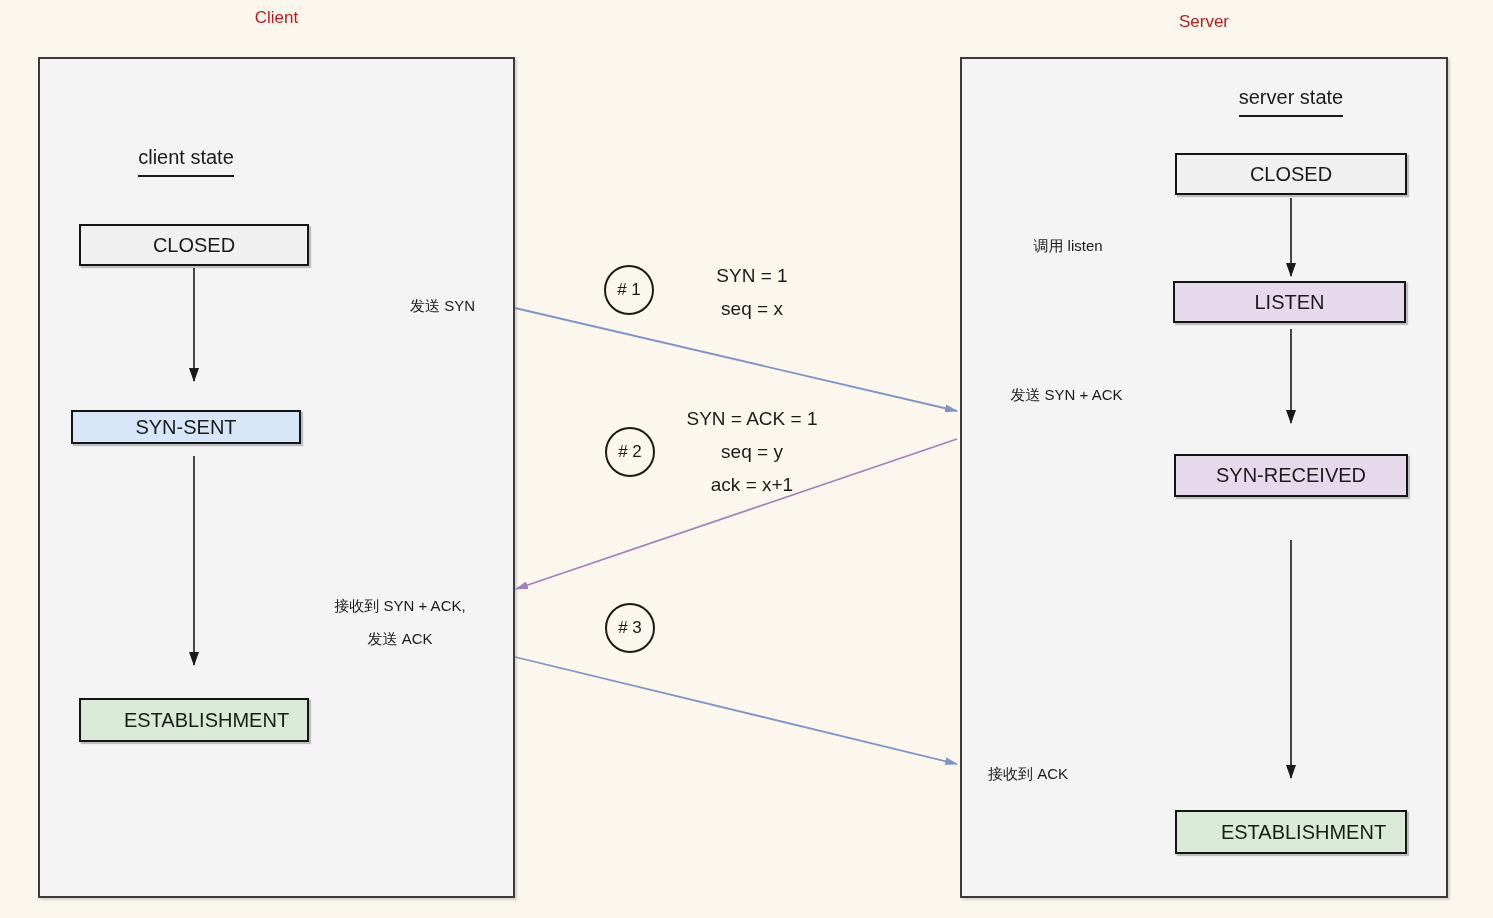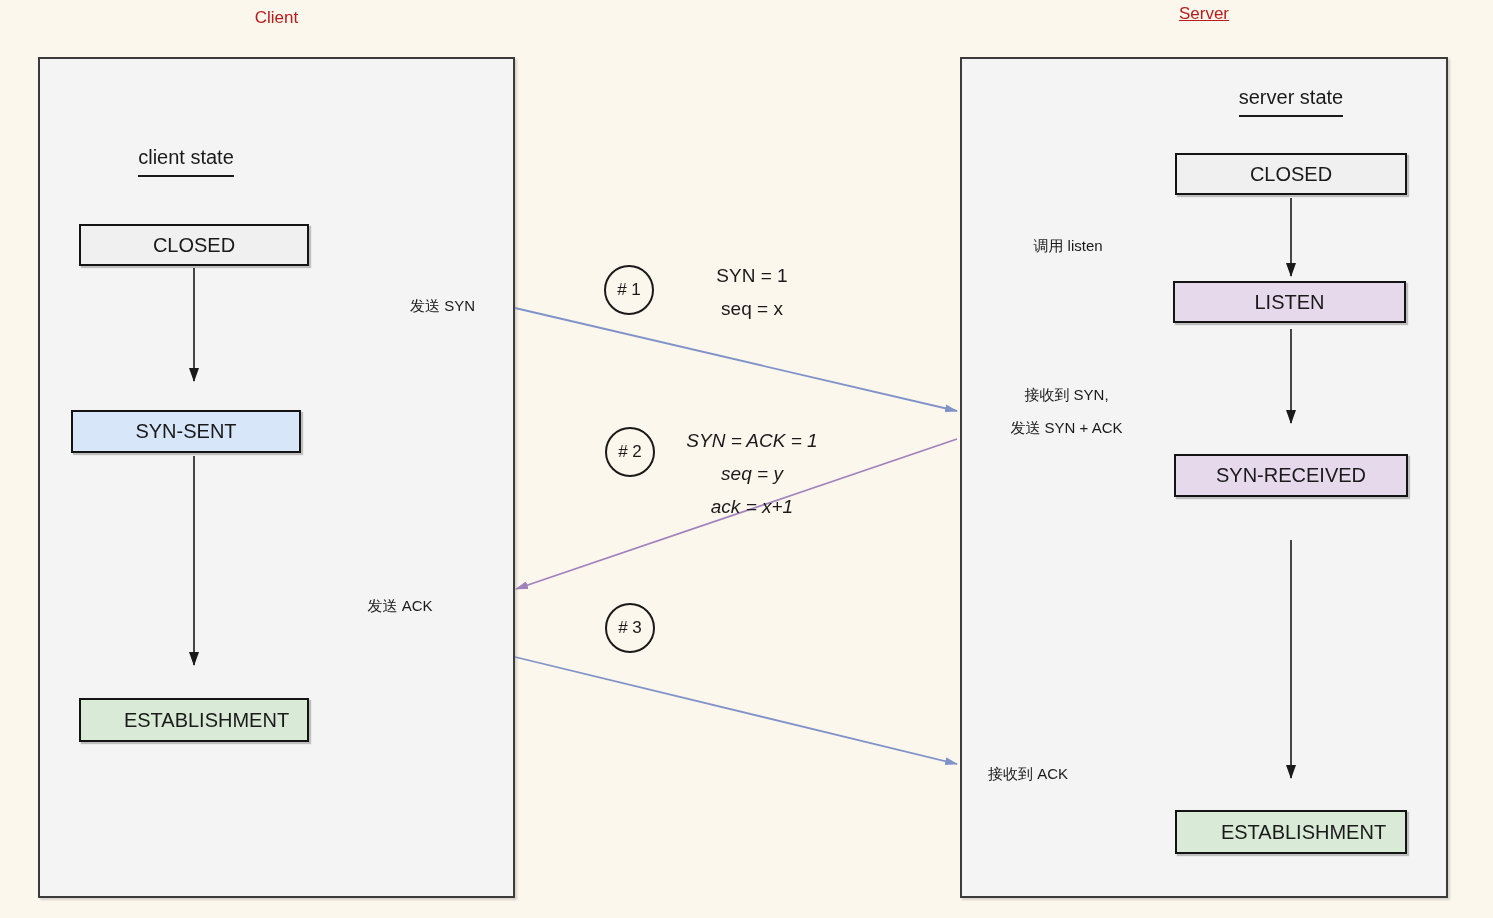--- a/index.html
+++ b/index.html
@@ -64,46 +64,46 @@
     border:2px solid #1a1a1a;
     border-radius:50%;
     font-size:17px;
     display:flex;align-items:center;justify-content:center;
     background:transparent;
   }
   svg.overlay{position:absolute;left:0;top:0;pointer-events:none;}
 
   
   #client-title{left:38px;top:8px;width:477px;}
-  #server-title{left:960px;top:4px;width:488px;text-decoration:underline;}
+  #server-title{left:960px;top:12px;width:488px;}
   #client-panel{left:38px;top:57px;width:477px;height:841px;}
   #server-panel{left:960px;top:57px;width:488px;height:841px;}
   #client-heading{left:113px;top:146px;width:146px;}
   #server-heading{left:1211px;top:86px;width:160px;}
 
   #c-closed{left:79px;top:224px;width:230px;height:42px;}
-  #c-synsent{left:71px;top:410px;width:230px;height:43px;}
+  #c-synsent{left:71px;top:410px;width:230px;height:34px;}
   #c-estab{left:79px;top:698px;width:230px;height:44px;}
 
   #s-closed{left:1175px;top:153px;width:232px;height:42px;}
   #s-listen{left:1173px;top:281px;width:233px;height:42px;}
   #s-synrecv{left:1174px;top:454px;width:234px;height:43px;}
   #s-estab{left:1175px;top:810px;width:232px;height:44px;}
 
   #a-send-syn{left:330px;top:289px;width:145px;text-align:right;}
   #a-recv-synack{left:300px;top:589px;width:200px;text-align:center;}
   #a-call-listen{left:1008px;top:229px;width:120px;text-align:center;}
   #a-recv-syn{left:983px;top:378px;width:167px;text-align:center;}
   #a-recv-ack{left:988px;top:757px;width:125px;text-align:left;}
 
   #badge-1{left:604px;top:265px;}
   #badge-2{left:605px;top:427px;}
   #badge-3{left:605px;top:603px;}
   #msg-1{left:672px;top:259px;width:160px;}
-  #msg-2{left:672px;top:424px;width:160px;font-style:italic;}
+  #msg-2{left:672px;top:402px;width:160px;}
   #msg-3{left:672px;top:598px;width:160px;}
 </style>
 </head>
 <body>
 
 <div class="stage">
 
   <div class="abs title" id="client-title">Client</div>
   <div class="abs title" id="server-title">Server</div>
 
@@ -137,34 +137,34 @@
 
   <div class="abs heading" id="client-heading">
     <span>client state</span>
   </div>
   <div class="abs state-box fill-closed" id="c-closed">CLOSED</div>
   <div class="abs state-box fill-blue" id="c-synsent">SYN-SENT</div>
   <div class="abs state-box fill-green" id="c-estab">ESTABLISHMENT</div>
 
   <div class="abs annot" id="a-send-syn">发送 SYN</div>
   <div class="abs annot" id="a-recv-synack">
+    <div>接收到 SYN + ACK,</div>
     <div>发送 ACK</div>
   </div>
 
   <div class="abs heading" id="server-heading">
     <span>server state</span>
   </div>
   <div class="abs state-box fill-closed" id="s-closed">CLOSED</div>
   <div class="abs state-box fill-purple" id="s-synrecv">SYN-RECEIVED</div>
   <div class="abs state-box fill-purple" id="s-listen">LISTEN</div>
   <div class="abs state-box fill-green" id="s-estab">ESTABLISHMENT</div>
 
   <div class="abs annot" id="a-call-listen">调用 listen</div>
   <div class="abs annot" id="a-recv-syn">
-    <div>接收到 SYN,</div>
     <div>发送 SYN + ACK</div>
   </div>
   <div class="abs annot" id="a-recv-ack">接收到 ACK</div>
 
   <div class="abs badge" id="badge-1"># 1</div>
   <div class="abs msg-label" id="msg-1">
     <div>SYN = 1</div>
     <div>seq = x</div>
   </div>
 

